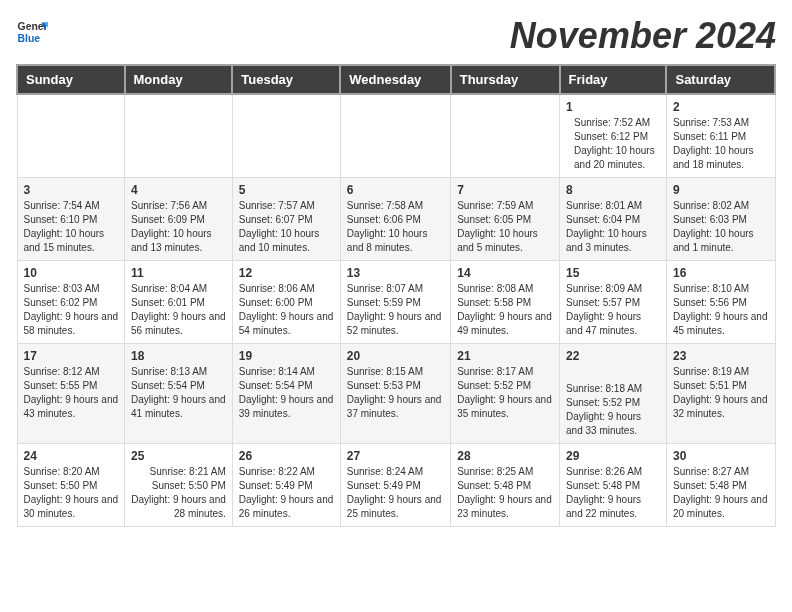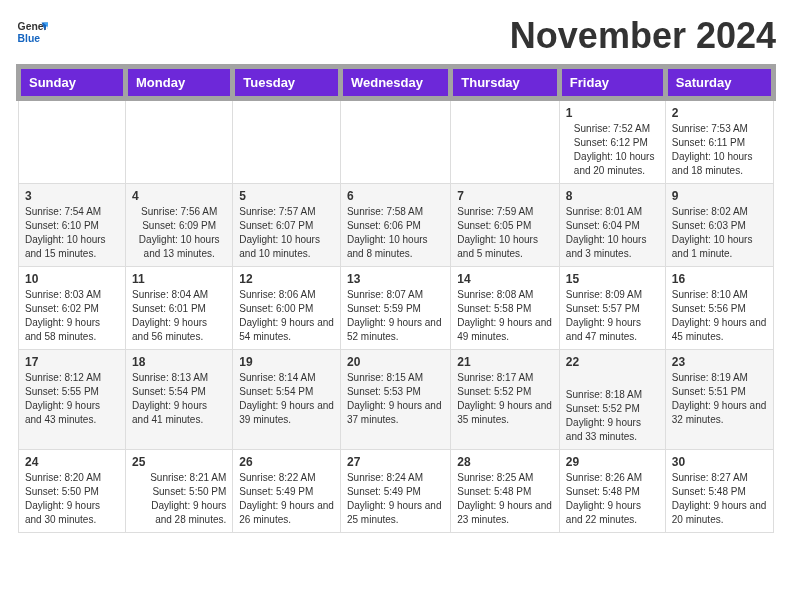--- a/index.html
+++ b/index.html
@@ -20,45 +20,46 @@
       display: flex;
       align-items: center;
       gap: 2px;
     }
     .logo-icon {
       width: 32px;
       height: 32px;
     }
     .title-block {
       text-align: left;
+      font-style: italic;
     }
     .month-title {
       font-size: 36px;
       font-weight: bold;
       color: #333;
       line-height: 1.1;
     }
     .location {
       font-size: 14px;
       color: #555;
       margin-top: 2px;
     }
     .calendar {
       width: 100%;
       border-collapse: collapse;
       margin-top: 8px;
     }
     .calendar th {
-      background-color: #6d28d9;
+      background-color: #404040;
       color: white;
       text-align: left;
       padding: 6px 8px;
       font-size: 13px;
       font-weight: bold;
-      border: 5px solid #a3a3a3;
+      border: 2px solid #a3a3a3;
     }
     .calendar td {
       vertical-align: top;
       padding: 5px 6px;
       border: 1px solid #ddd;
       font-size: 10.5px;
       color: #333;
       width: 113px;
       min-height: 80px;
       background: #fff;
@@ -132,21 +133,21 @@
       </tr>
       <tr>
         <td>
           <span class="day-num">3</span>
           <div class="cell-info" style="white-space: pre-line;">Sunrise: 7:54 AM
 Sunset: 6:10 PM
 Daylight: 10 hours and 15 minutes.</div>
         </td>
         <td>
           <span class="day-num">4</span>
-          <div class="cell-info" style="white-space: pre-line; text-align: center;">Sunrise: 7:56 AM
+          <div class="cell-info" style="white-space: pre-line;">Sunrise: 7:56 AM
 Sunset: 6:09 PM
 Daylight: 10 hours and 13 minutes.</div>
         </td>
         <td>
           <span class="day-num">5</span>
           <div class="cell-info" style="white-space: pre-line;">Sunrise: 7:57 AM
 Sunset: 6:07 PM
 Daylight: 10 hours and 10 minutes.</div>
         </td>
         <td>

